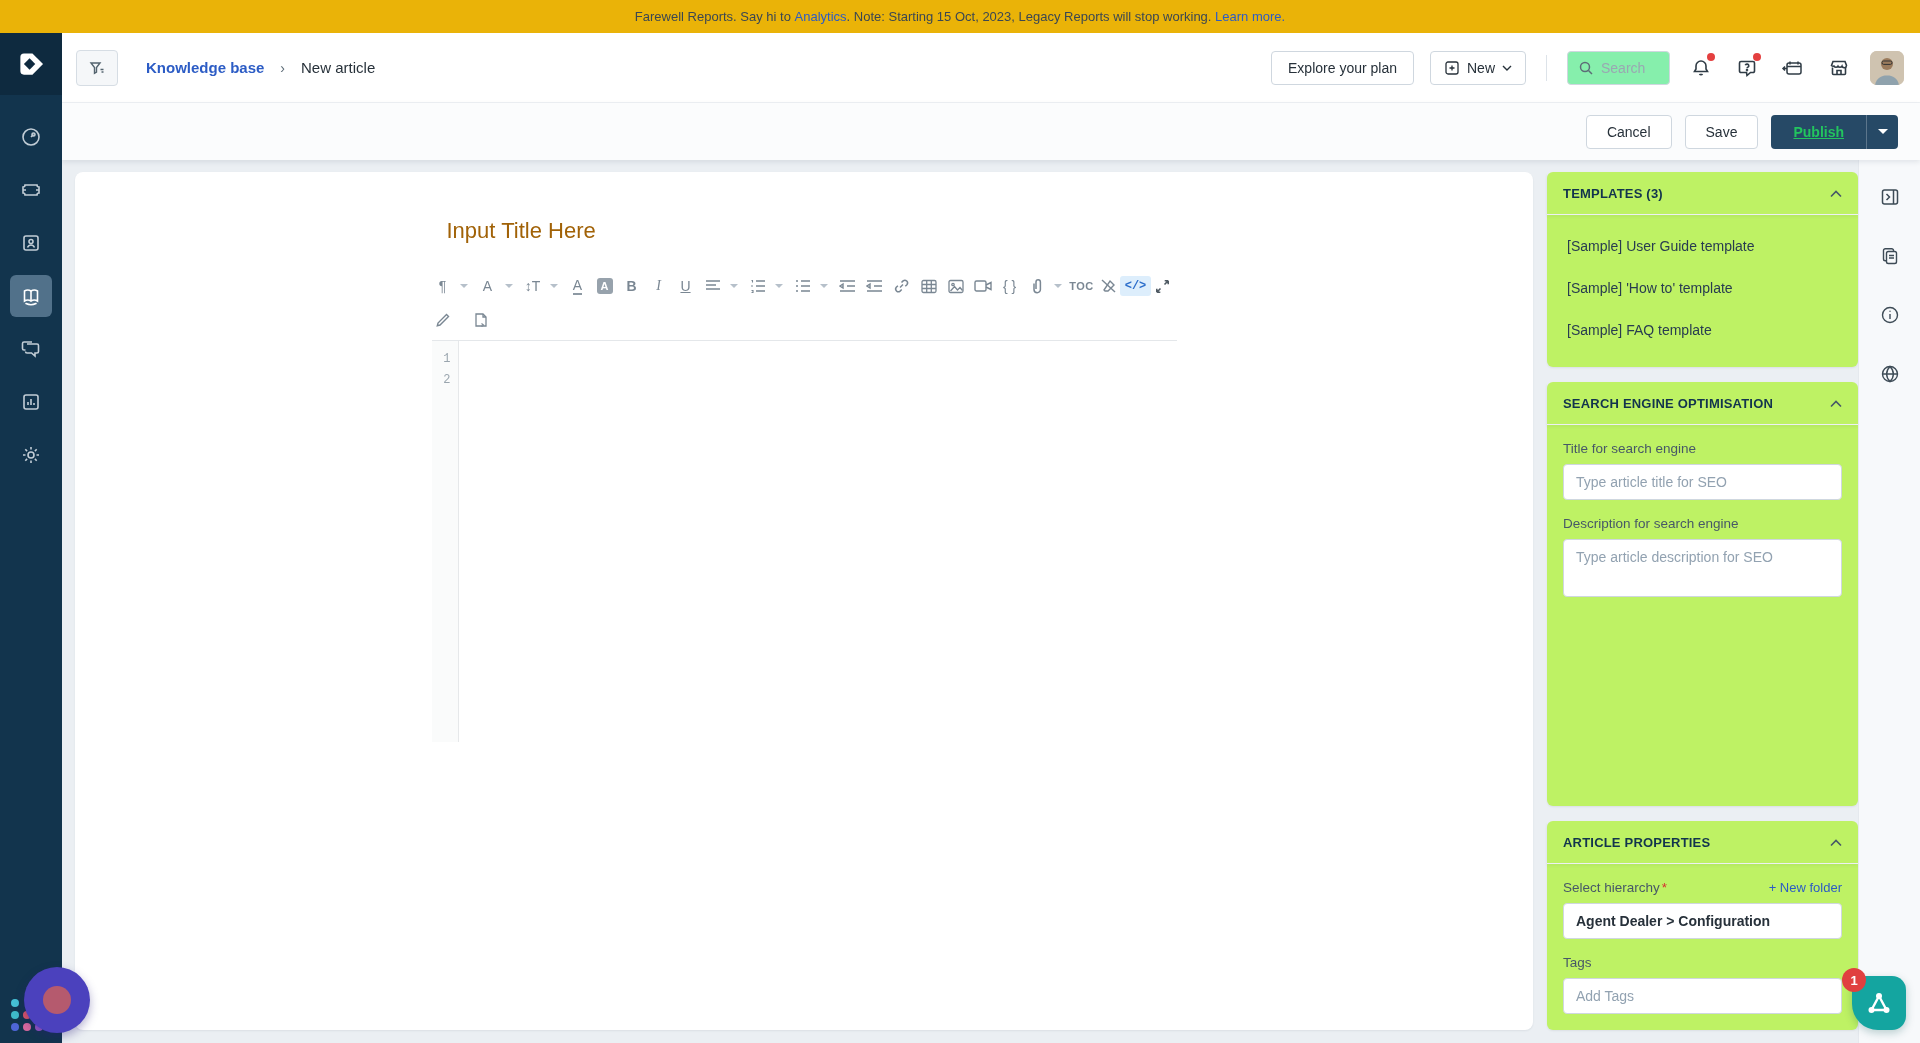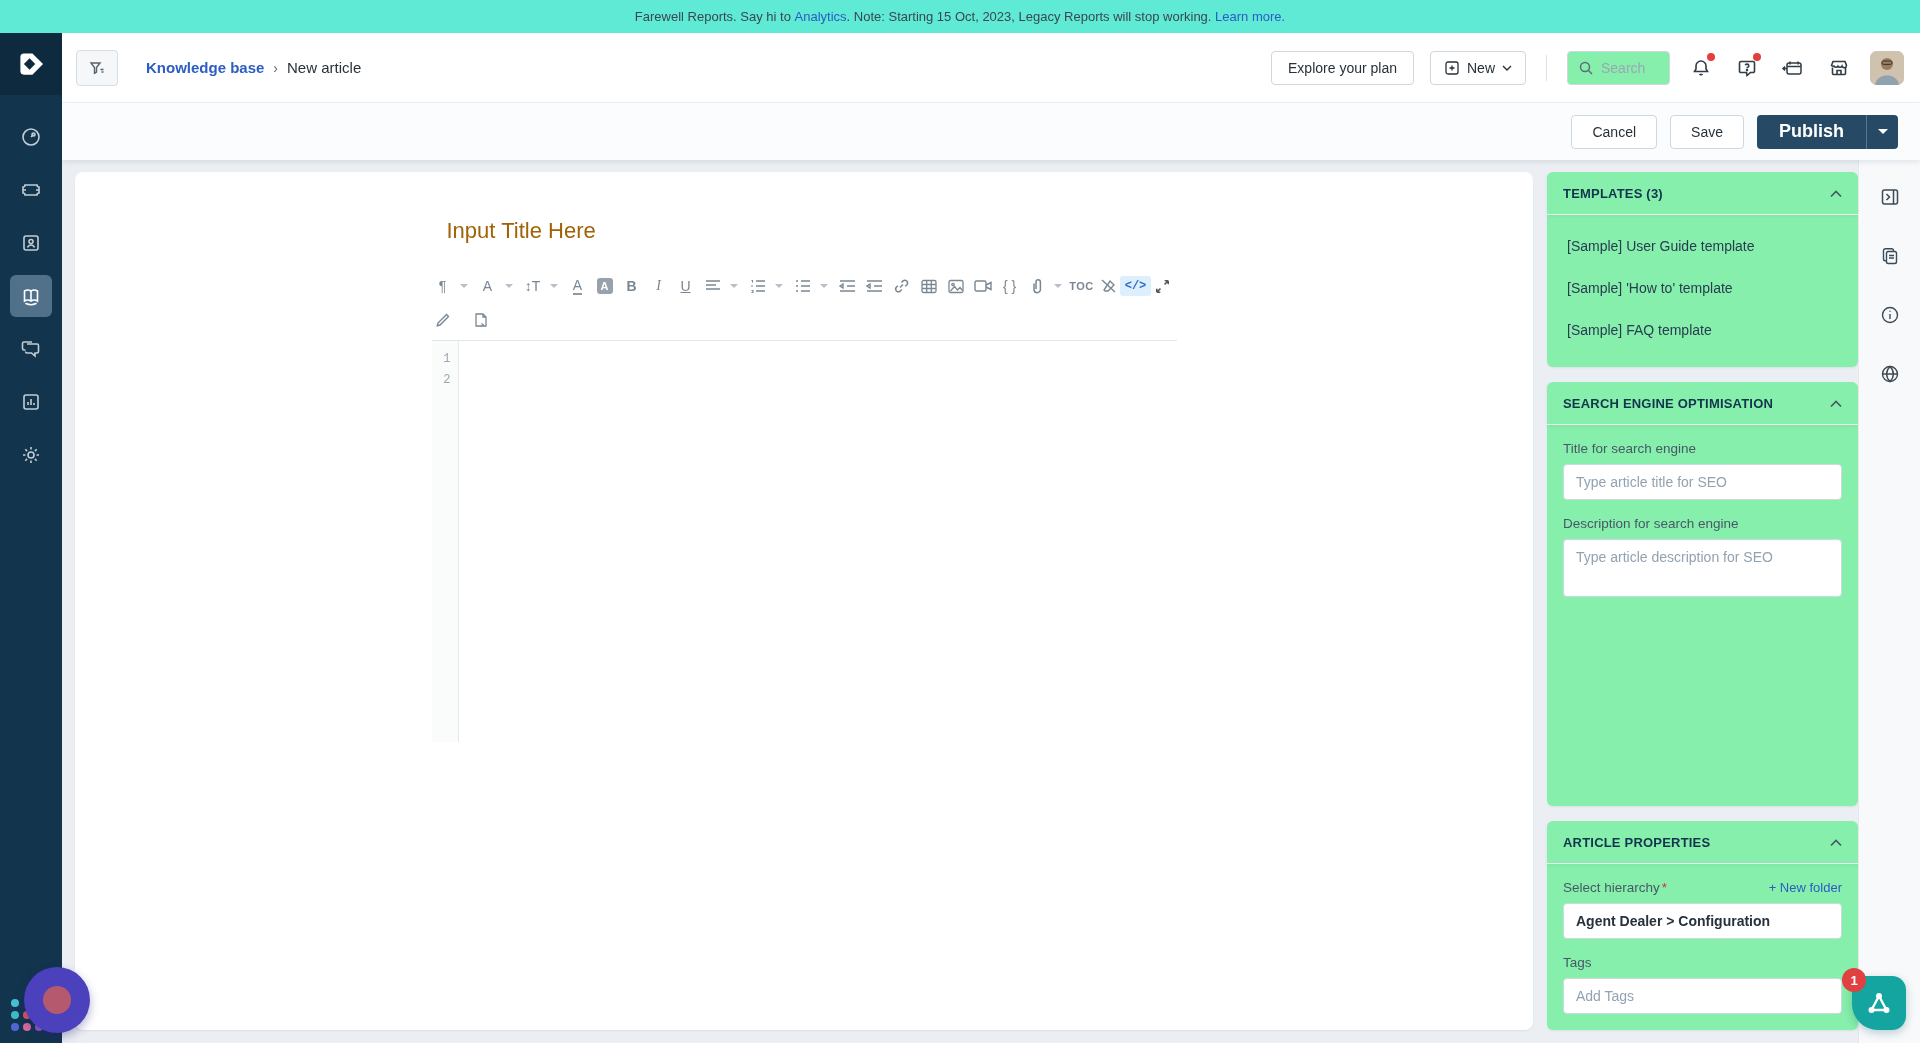--- a/index.html
+++ b/index.html
@@ -1,20 +1,20 @@
 <!DOCTYPE html>
 <html><head>
 <meta charset="utf-8">
 <style>
   * { margin:0; padding:0; box-sizing:border-box; }
   html,body { width:1920px; height:1043px; overflow:hidden;
     font-family:"Liberation Sans","DejaVu Sans",sans-serif; background:#ebeff3; }
 
   
-  .banner { height:33px; background:#5eead4; display:flex; align-items:center;
+  .banner { height:33px; background:#eab308; display:flex; align-items:center;
     justify-content:center; font-size:13px; color:#3b4752; }
   .banner a { color:#2c5cc5; text-decoration:none; cursor:pointer; }
   .banner span, .banner a { white-space:pre; }
 
   
   .app { display:flex; height:1010px; }
 
   
   .sidebar { width:62px; background:#12344d; display:flex; flex-direction:column;
     align-items:center; flex-shrink:0; position:relative; z-index:5; }
@@ -27,21 +27,21 @@
   .side-item.active { background:#51718a; color:#ffffff; }
   .side-item svg { display:block; }
 
   
   .main { flex:1; display:flex; flex-direction:column; min-width:0; }
   .topbar { height:70px; background:#ffffff; border-bottom:1px solid #eef1f4;
     display:flex; align-items:center; padding:0 16px 0 14px; }
   .filter-btn { width:42px; height:36px; background:#f5f7f9; border:1px solid #d6dde4;
     border-radius:4px; display:flex; align-items:center; justify-content:center;
     color:#54646f; cursor:pointer; }
-  .breadcrumb { display:flex; align-items:center; margin-left:28px; font-size:15px; }
+  .breadcrumb { display:flex; align-items:center; margin-left:28px; font-size:15px;gap:7px; }
   .crumb-root { color:#2c5cc5; font-weight:700; cursor:pointer; }
   .crumb-sep { color:#5d6c77; margin:0 9px; font-size:14px; }
   .crumb-current { color:#27313a;text-align:right; }
   .topbar-right { margin-left:auto; display:flex; align-items:center; gap:16px; }
   .btn { height:34px; border:1px solid #cfd7df; background:#fff; border-radius:4px;
     font-size:14px; color:#27313a; display:inline-flex; align-items:center;
     justify-content:center; padding:0 16px; cursor:pointer;
     font-family:inherit; }
   .btn-new { gap:7px; padding:0 13px; }
   .v-div { width:1px; height:26px; background:#dde3e9; margin:0 4px; }
@@ -57,23 +57,23 @@
     border-radius:50%; background:#e43f3f; }
   .avatar { width:34px; height:34px; border-radius:7px; overflow:hidden;
     cursor:pointer; background:#cfc3b0; }
 
   
   .actionbar { height:57px; background:#fbfcfd; display:flex; align-items:center;
     justify-content:flex-end; padding:0 22px; gap:13px;
     box-shadow:0 2px 5px rgba(30,50,70,.10); position:relative; z-index:3; }
   .btn-cancel, .btn-save { padding:0 20px; font-weight:500; }
   .publish-group { display:flex; }
-  .btn-publish { height:34px; background:#264966; color:#ffffff; font-weight:700;
-    font-size:18px; border:none; border-radius:4px 0 0 4px; padding:0 22px;
-    cursor:pointer; font-family:inherit; }
+  .btn-publish { height:34px; background:#264966; color:#22c55e; font-weight:700;
+    font-size:14px; border:none; border-radius:4px 0 0 4px; padding:0 22px;
+    cursor:pointer; font-family:inherit;text-decoration:underline; }
   .btn-publish-caret { height:34px; width:32px; background:#264966;
     border:none; border-left:1px solid rgba(255,255,255,.25);
     border-radius:0 4px 4px 0; display:flex; align-items:center;
     justify-content:center; cursor:pointer; }
   .caret { width:0; height:0; border-left:5px solid transparent;
     border-right:5px solid transparent; border-top:5px solid #fff; }
 
   
   .workspace { flex:1; display:flex; min-height:0; }
   .editor-col { flex:1; padding:12px 14px 13px 13px; min-width:0; }
@@ -108,21 +108,21 @@
   .code-area { margin-top:8px; border-top:1px solid #e4e7ea; height:402px;
     display:flex; cursor:text; }
   .gutter { width:27px; background:#fafbfb; border-right:1px solid #e6e8ea;
     padding-top:8px; font-size:12px; color:#9aa5ae; text-align:right;
     font-family:"Liberation Mono","DejaVu Sans Mono",monospace; }
   .gutter div { padding-right:7px; line-height:21px; }
 
   
   .panel-col { width:311px; flex-shrink:0; padding:12px 0 13px; display:flex;
     flex-direction:column; gap:15px; }
-  .card { background:#86efac; border-radius:6px; box-shadow:0 1px 2px rgba(30,50,70,.08); }
+  .card { background:#bef264; border-radius:6px; box-shadow:0 1px 2px rgba(30,50,70,.08); }
   .card-seo { flex:1; }
   .card-head { display:flex; align-items:center; justify-content:space-between;
     padding:14px 16px 13px; font-size:13px; font-weight:700; color:#12344d;
     letter-spacing:.2px; border-bottom:1px solid #edf0f3;
     box-shadow:0 2px 3px rgba(24,50,71,.05); cursor:pointer; }
   .chev-up { color:#475867; }
   .tpl-list { padding:10px 0 16px; }
   .tpl-item { padding:13px 20px; font-size:14px; color:#283c50; cursor:pointer; }
   .card-body { padding:16px; }
   .field-row { display:flex; align-items:center; justify-content:space-between; }

